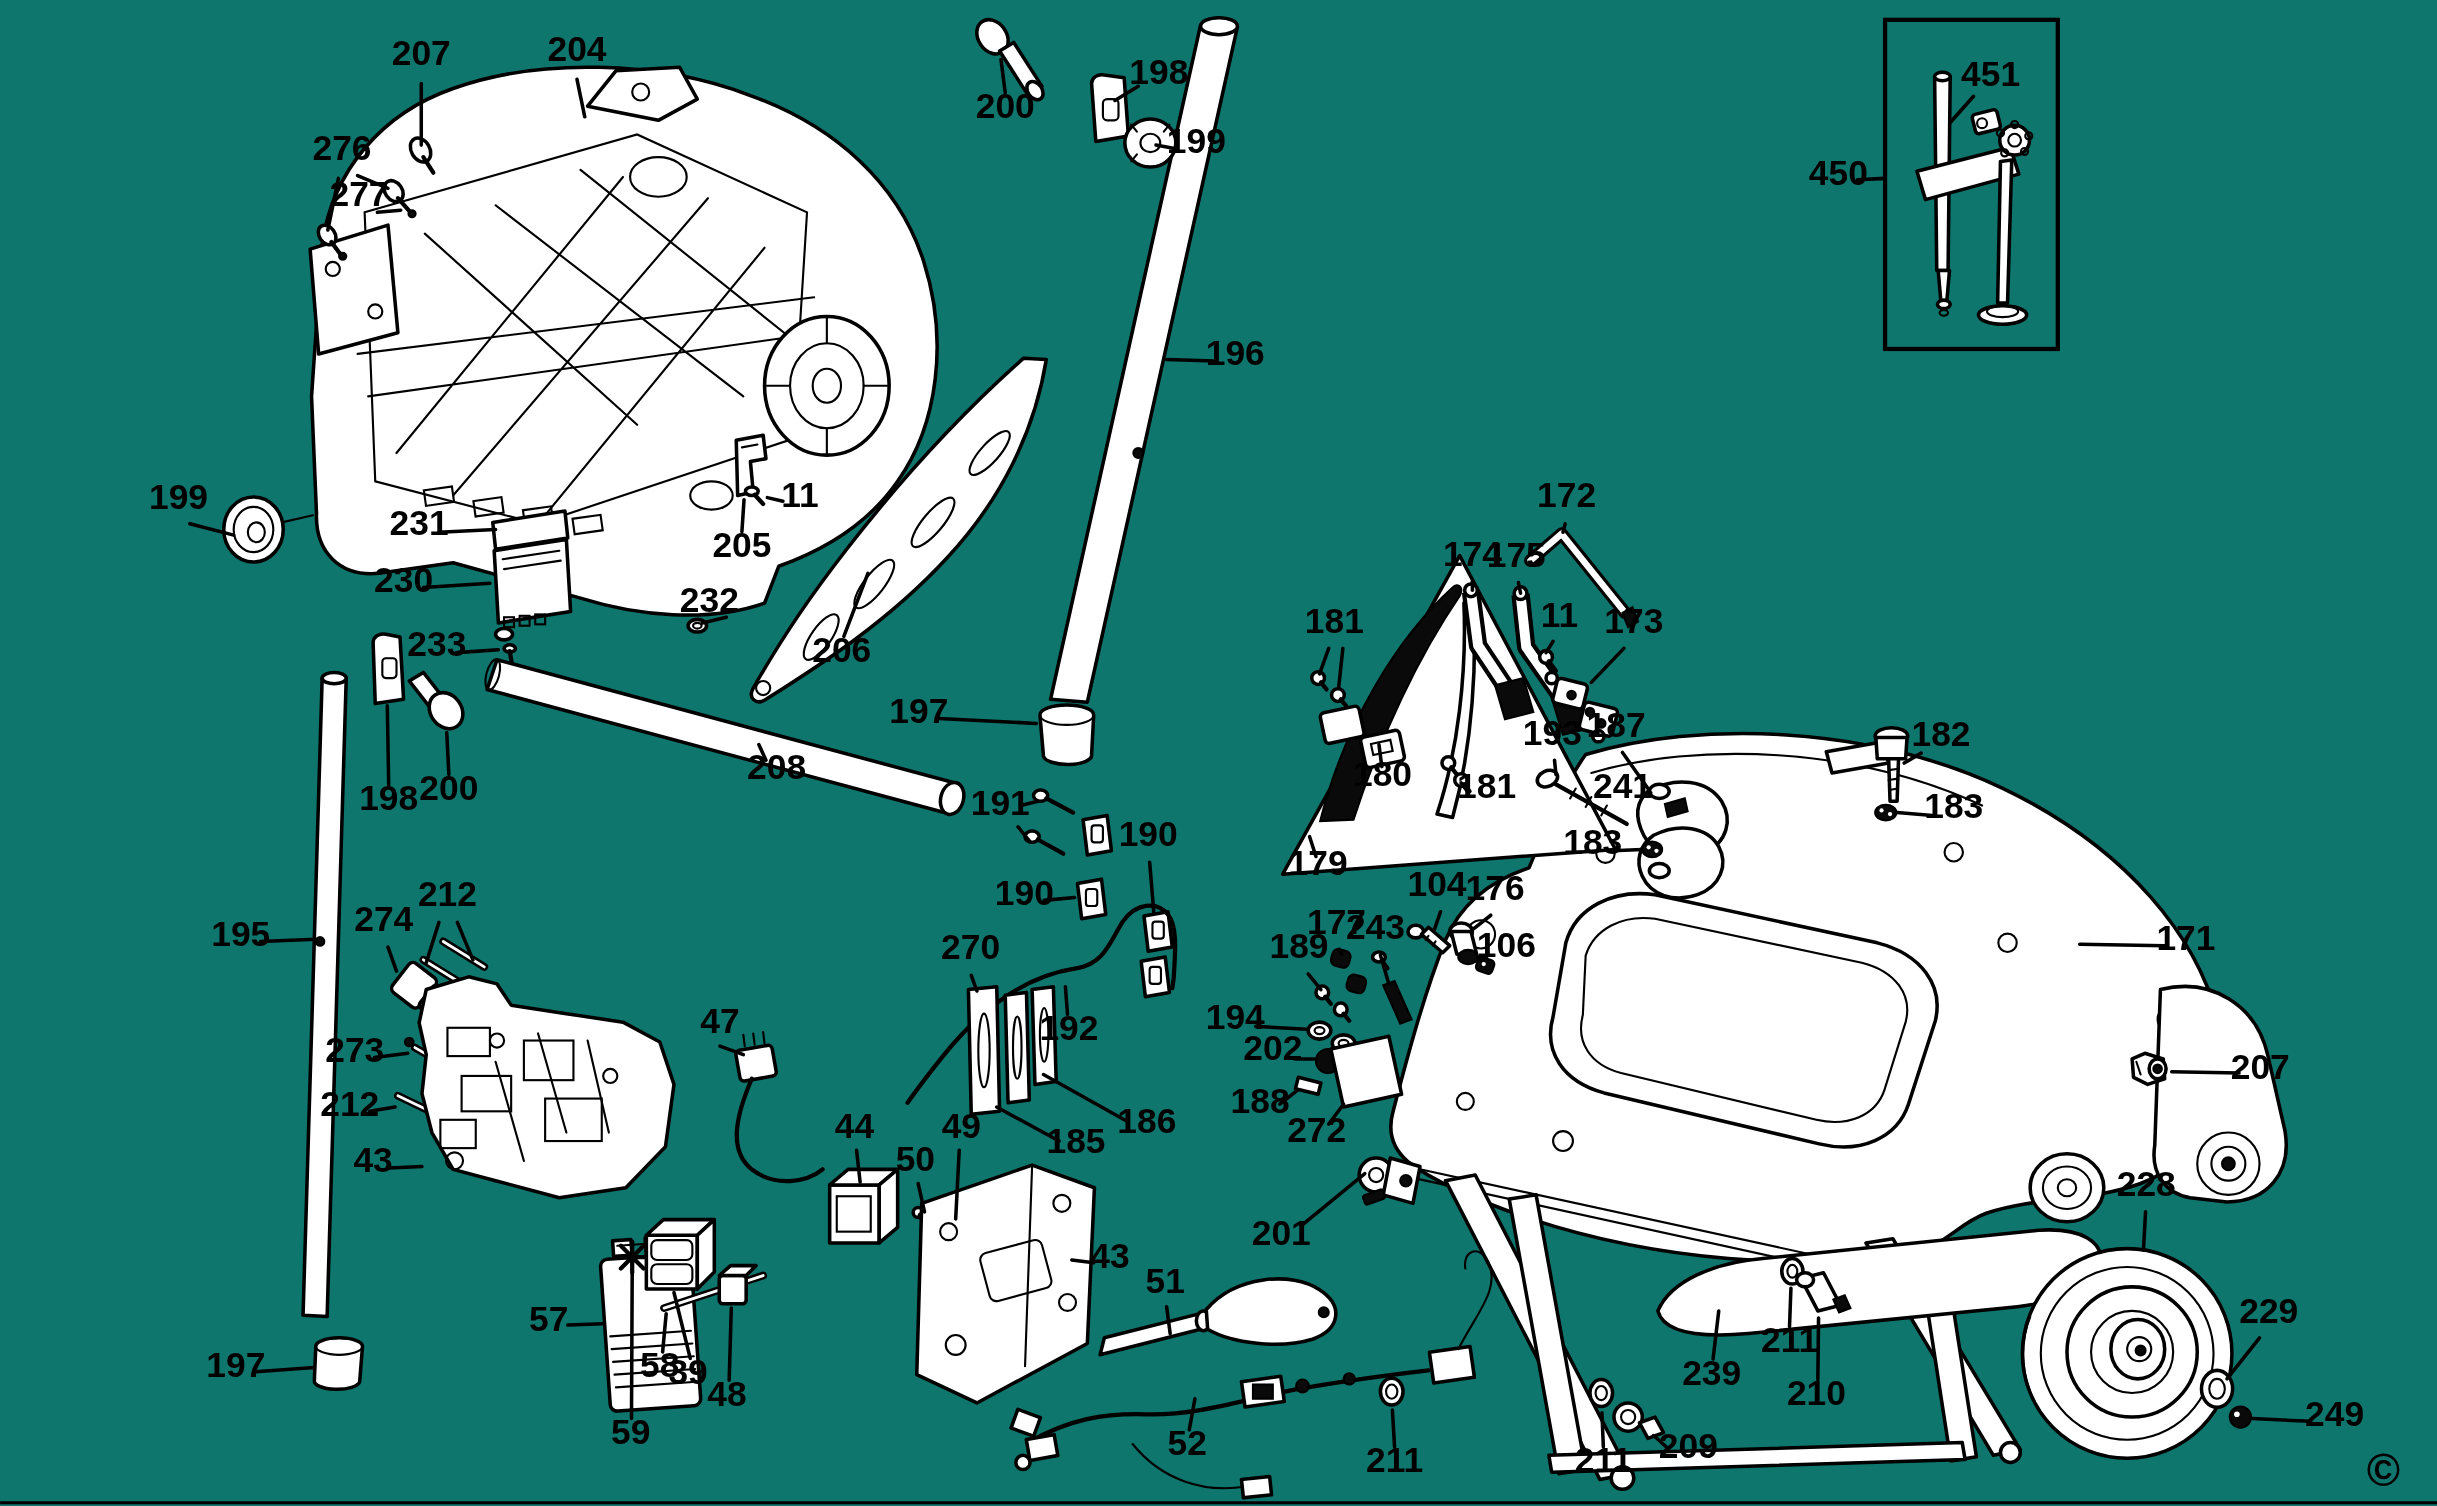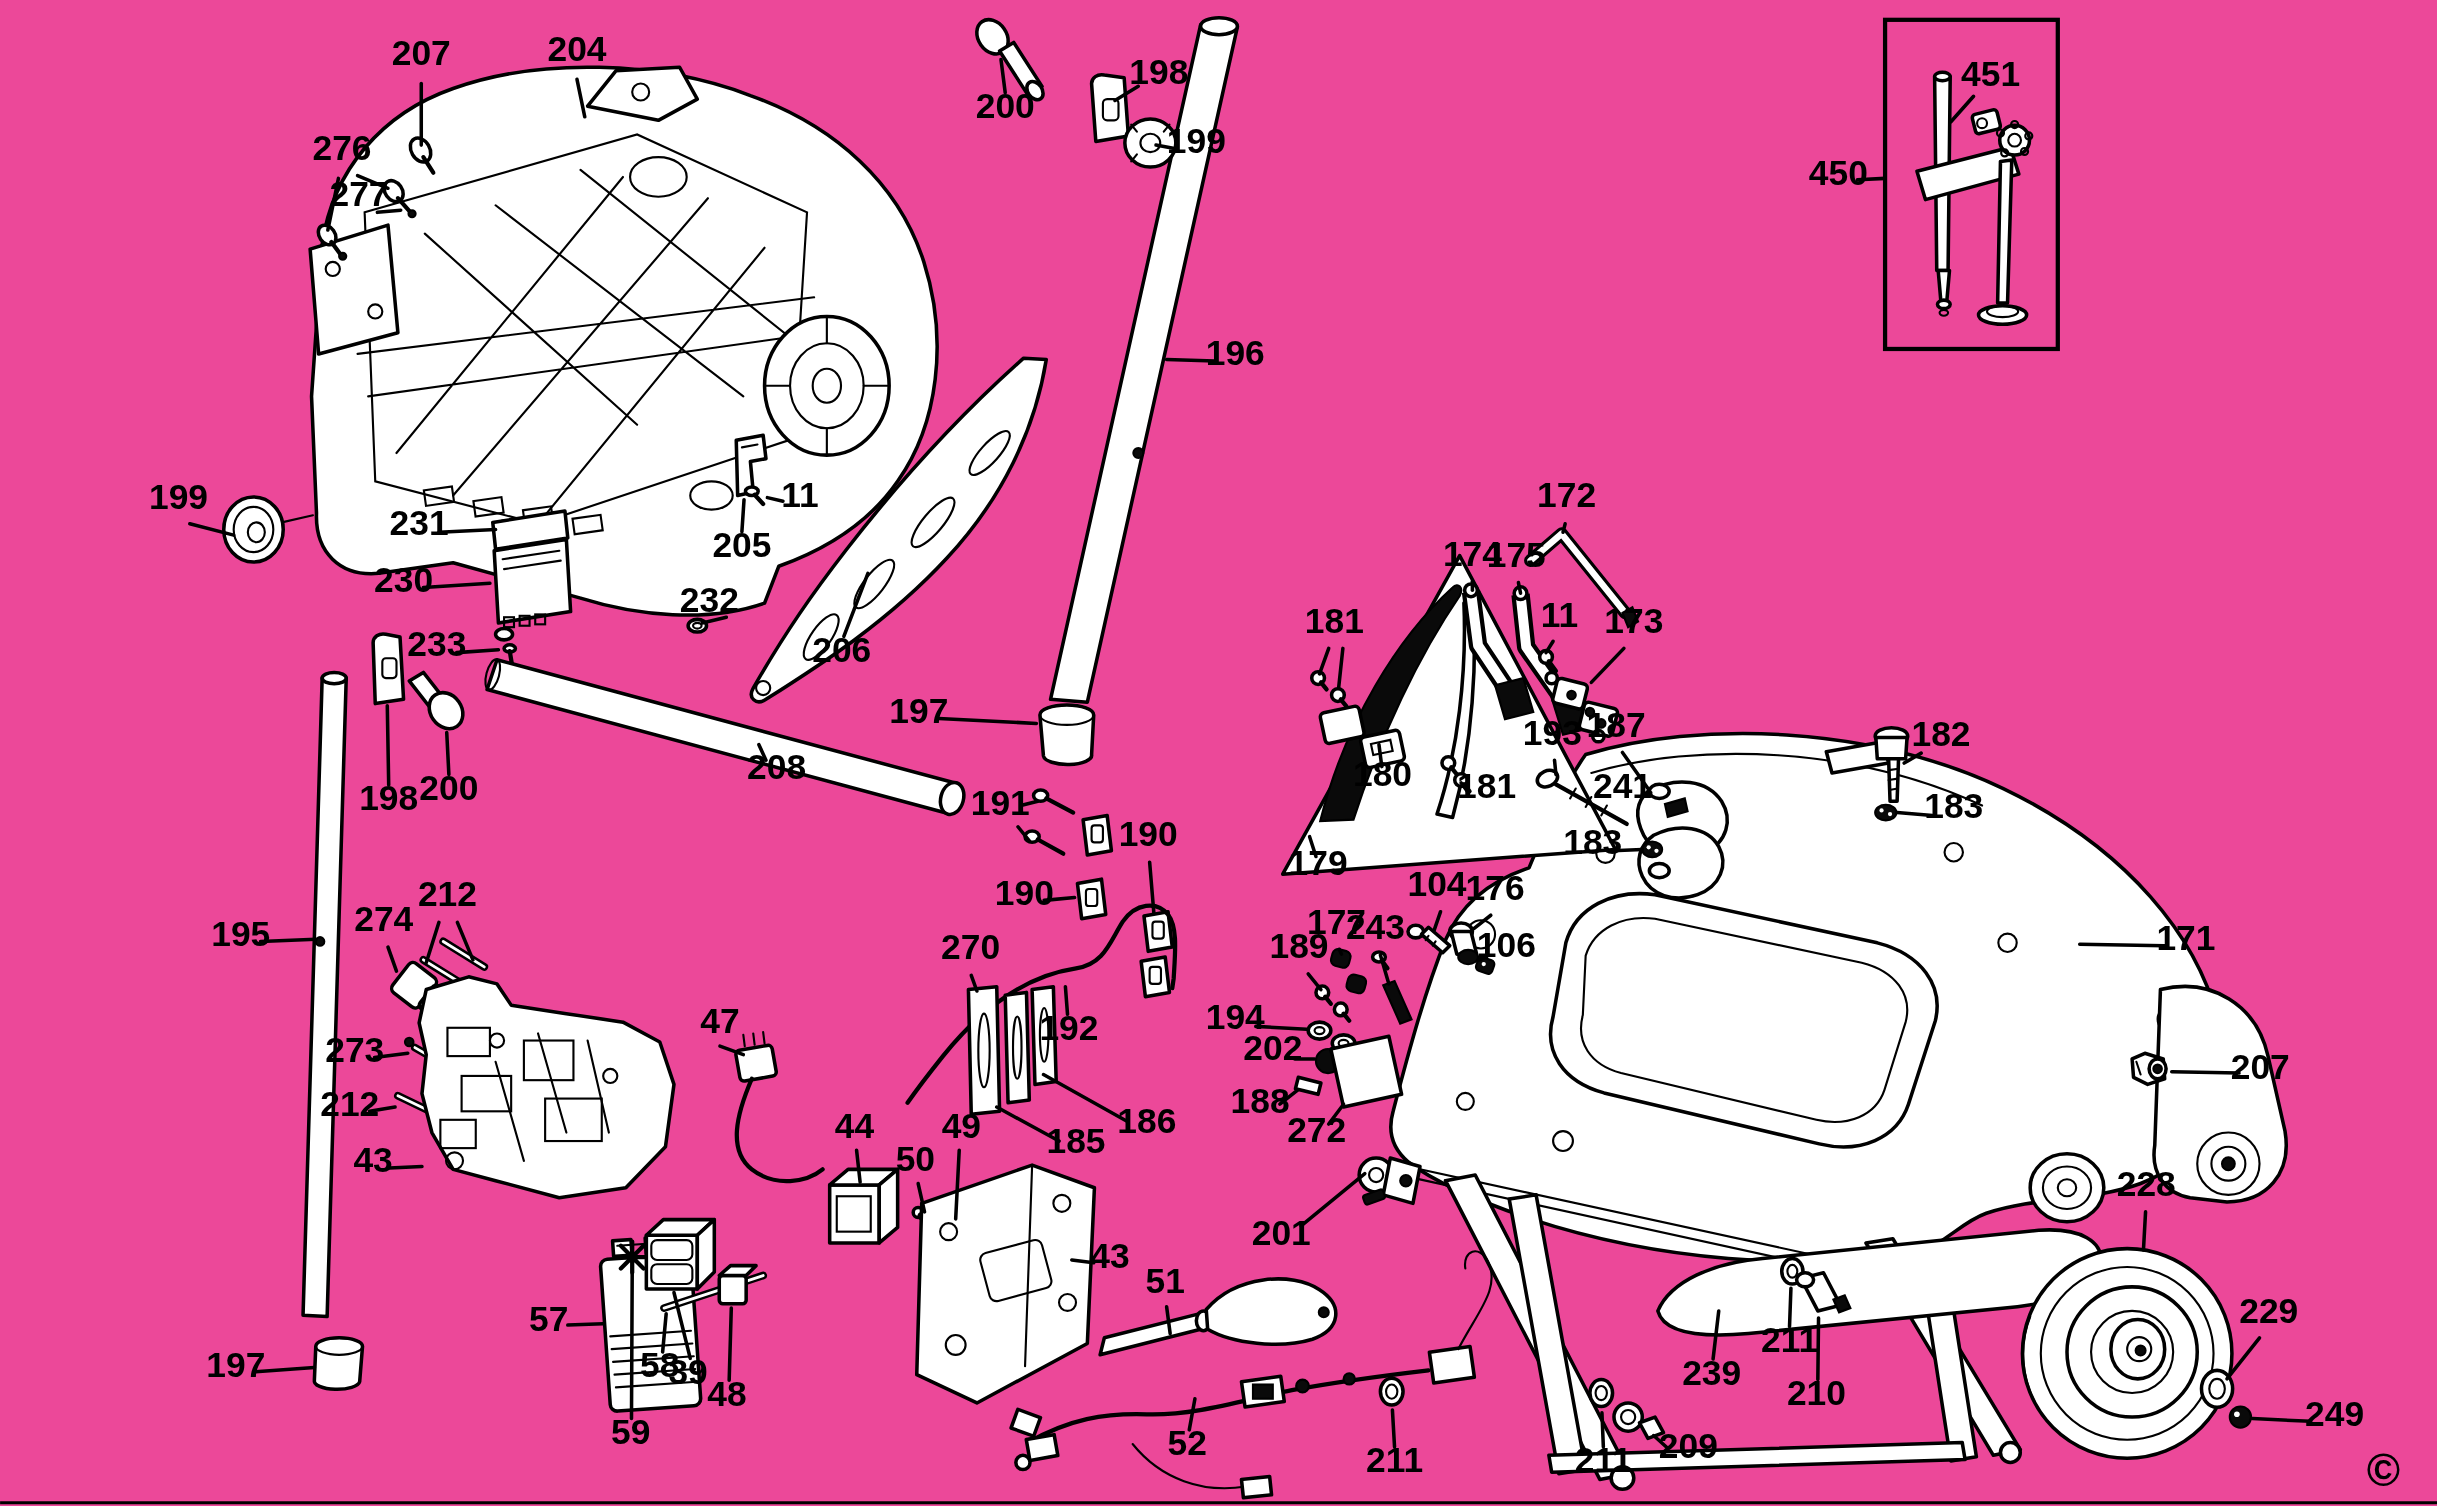--- a/index.html
+++ b/index.html
@@ -1,16 +1,16 @@
 <!DOCTYPE html>
 <html style="font-size:11.3px"><head>
 <meta charset="utf-8">
 <style>
   html,body{margin:0;padding:0;background:#fff;}
-  .stage{position:relative;width:2438px;height:1507px;background:#ec4899;overflow:hidden;}
+  .stage{position:relative;width:2438px;height:1507px;background:#0f766e;overflow:hidden;}
   svg{position:absolute;left:0;top:0;}
   .part{stroke:#000;stroke-width:5;fill:#fff;stroke-linejoin:round;stroke-linecap:round;}
   .thin{stroke:#000;stroke-width:3;fill:none;stroke-linecap:round;}
   .wire{stroke:#000;stroke-width:6;fill:none;stroke-linecap:round;}
   .dark{stroke:#000;stroke-width:3;fill:#0a0a0a;}
   .leader{stroke:#000;stroke-width:5;fill:none;stroke-linecap:round;}
   text.callout{font-family:"Liberation Sans",sans-serif;font-weight:bold;font-size:50px;fill:#000;text-anchor:middle;}
 </style>
 </head>
 <body>

